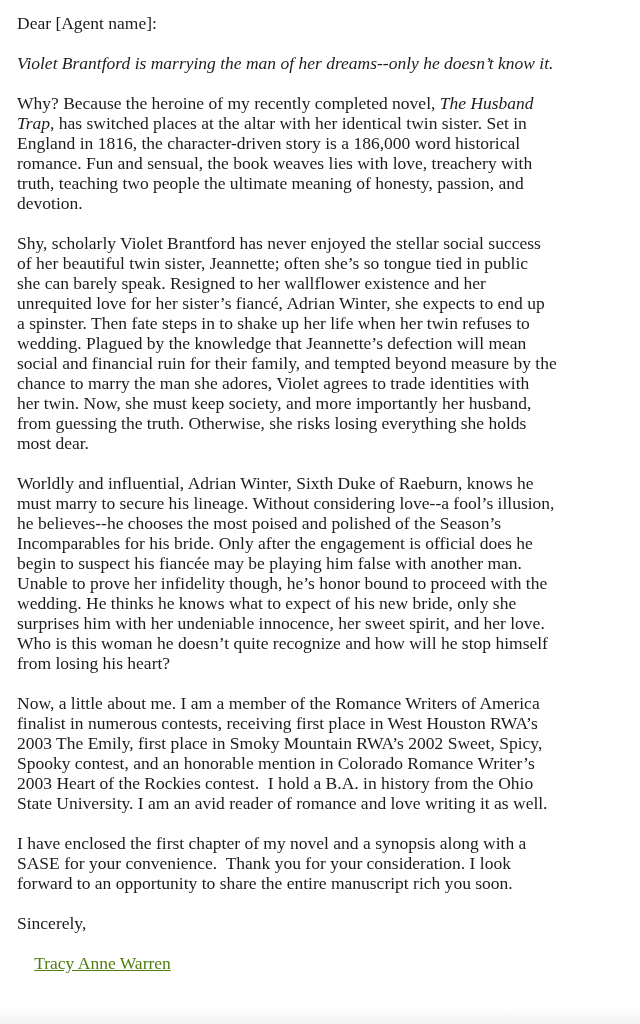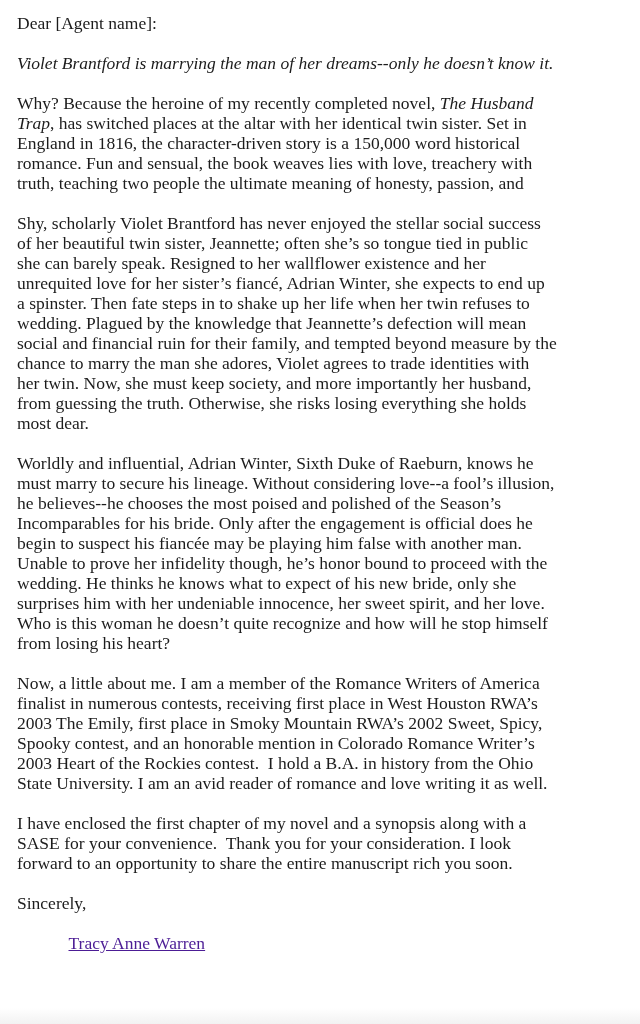--- a/index.html
+++ b/index.html
@@ -56,23 +56,24 @@
   <div id="letter-body">
       <div class="para para-salutation">
         <div class="line"><span>Dear [Agent name]:</span></div>
       </div>
       <div class="para para-logline">
         <div class="line"><i>Violet Brantford is marrying the man of her dreams--only he doesn’t know it.</i></div>
       </div>
       <div class="para para-pitch">
         <div class="line"><span>Why? Because the heroine of my recently completed novel, </span><i>The Husband</i></div>
         <div class="line"><i>Trap</i><span>, has switched places at the altar with her identical twin sister. Set in</span></div>
-        <div class="line"><span>England in 1816, the character-driven story is a 150,000 word historical</span></div>
+        <div class="line"><span>England in 1816, the character-driven story is a 186,000 word historical</span></div>
         <div class="line"><span>romance. Fun and sensual, the book weaves lies with love, treachery with</span></div>
         <div class="line"><span>truth, teaching two people the ultimate meaning of honesty, passion, and</span></div>
+        <div class="line"><span>devotion.</span></div>
       </div>
       <div class="para para-heroine">
         <div class="line"><span>Shy, scholarly Violet Brantford has never enjoyed the stellar social success</span></div>
         <div class="line"><span>of her beautiful twin sister, Jeannette; often she’s so tongue tied in public</span></div>
         <div class="line"><span>she can barely speak. Resigned to her wallflower existence and her</span></div>
         <div class="line"><span>unrequited love for her sister’s fiancé, Adrian Winter, she expects to end up</span></div>
         <div class="line"><span>a spinster. Then fate steps in to shake up her life when her twin refuses to</span></div>
         <div class="line"><span>wedding. Plagued by the knowledge that Jeannette’s defection will mean</span></div>
         <div class="line"><span>social and financial ruin for their family, and tempted beyond measure by the</span></div>
         <div class="line"><span>chance to marry the man she adores, Violet agrees to trade identities with</span></div>
@@ -103,17 +104,17 @@
       <div class="para para-enclosures">
         <div class="line"><span>I have enclosed the first chapter of my novel and a synopsis along with a</span></div>
         <div class="line"><span>SASE for your convenience.  Thank you for your consideration. I look</span></div>
         <div class="line"><span>forward to an opportunity to share the entire manuscript rich you soon.</span></div>
       </div>
       <div class="para para-closing">
         <div class="line"><span>Sincerely,</span></div>
       </div>
     </div>
   <div class="line signature-line">
-    <a href="#" style="color: #4c1d95; margin-left: 34px;">Tracy Anne Warren</a>
+    <a href="#" style="color: #4d7c0f;">Tracy Anne Warren</a>
   </div>
 </div>
 
 <div class="bottom-fade" style="background: linear-gradient(rgb(255, 255, 255), rgb(242, 242, 242));"></div>
 
 </body></html>

